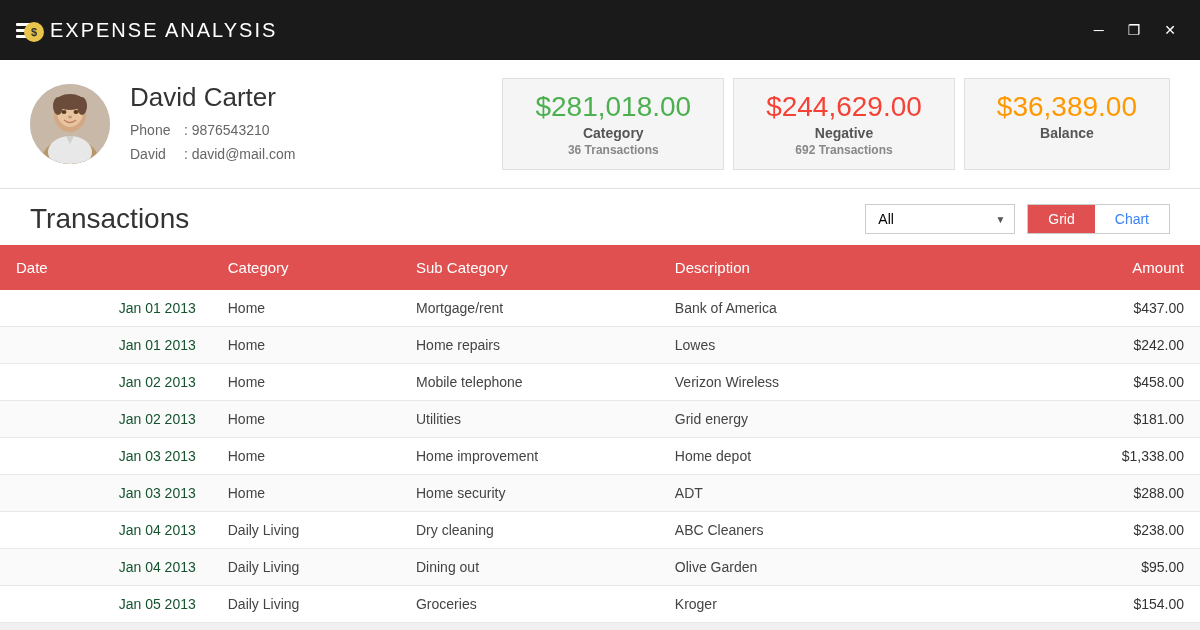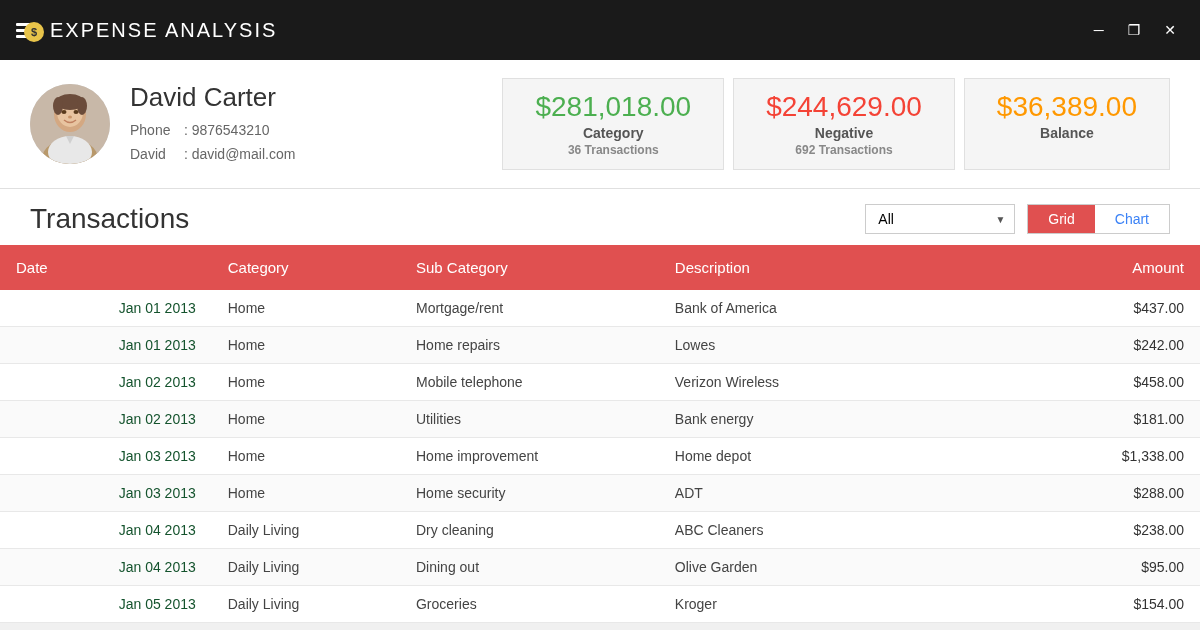--- a/index.html
+++ b/index.html
@@ -372,21 +372,21 @@
       <td class="date-col col-date">Jan 02 2013</td>
       <td class="col-cat">Home</td>
       <td class="col-sub">Mobile telephone</td>
       <td class="col-desc">Verizon Wireless</td>
       <td class="amount-col col-amount">$458.00</td>
     </tr>
         <tr>
       <td class="date-col col-date">Jan 02 2013</td>
       <td class="col-cat">Home</td>
       <td class="col-sub">Utilities</td>
-      <td class="col-desc">Bank energy</td>
+      <td class="col-desc">Grid energy</td>
       <td class="amount-col col-amount">$181.00</td>
     </tr>
         <tr>
       <td class="date-col col-date">Jan 03 2013</td>
       <td class="col-cat">Home</td>
       <td class="col-sub">Home improvement</td>
       <td class="col-desc">Home depot</td>
       <td class="amount-col col-amount">$1,338.00</td>
     </tr>
         <tr>

